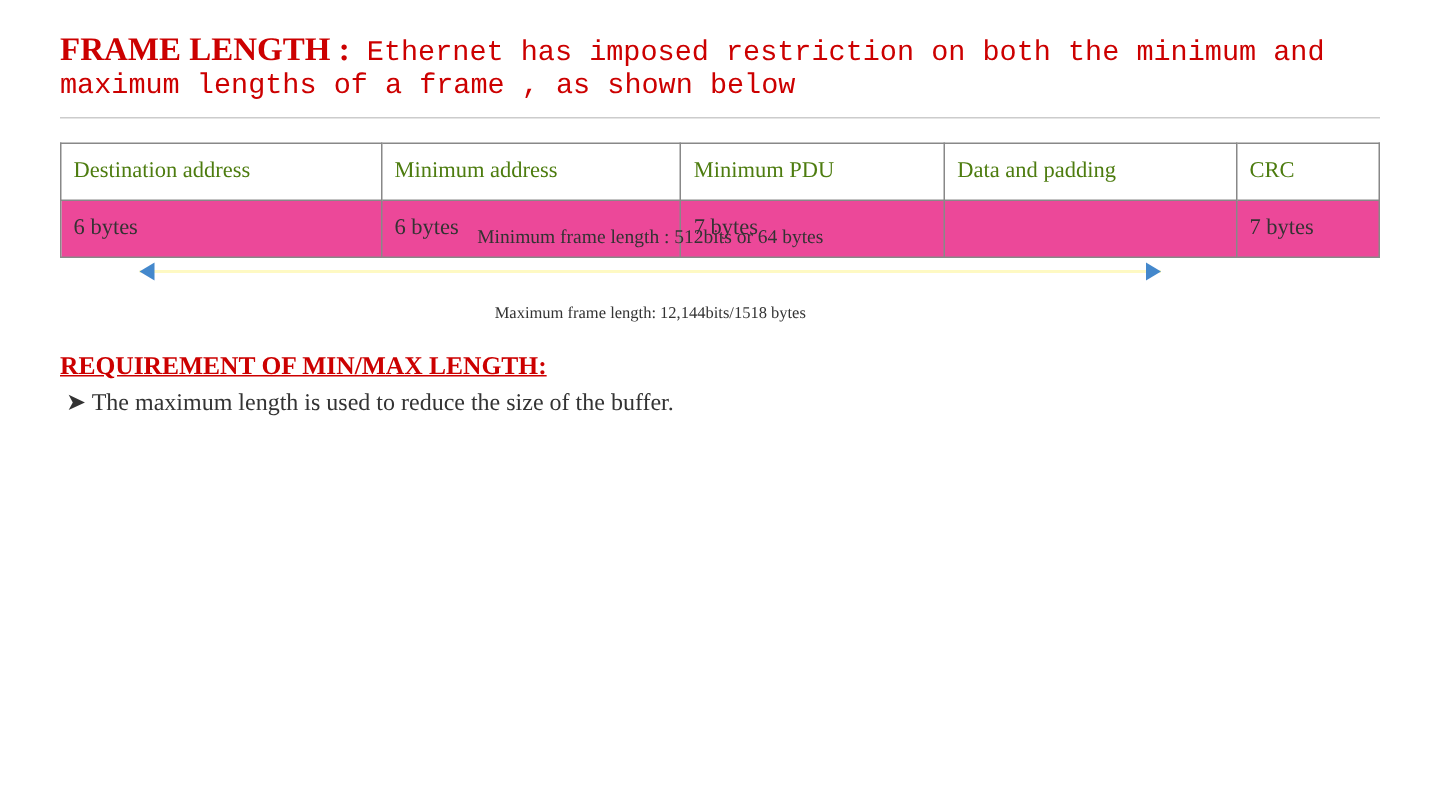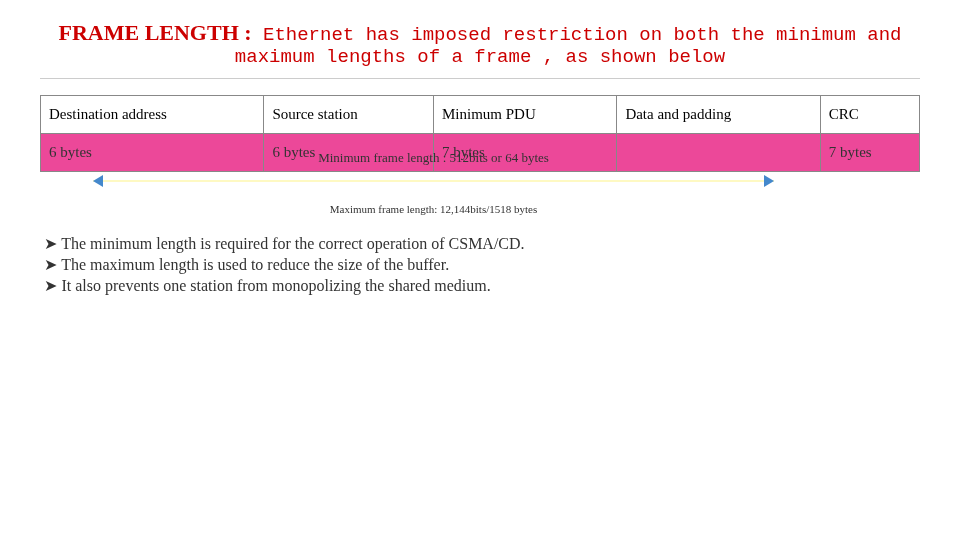--- a/index.html
+++ b/index.html
@@ -22,21 +22,20 @@
 
     .title-mono {
       font-family: 'Courier New', Courier, monospace;
       font-size: 19px;
       font-weight: normal;
       color: #cc0000;
     }
 
     .intro-block {
       margin-bottom: 10px;
-      text-align: center;
     }
 
     hr.divider {
       border: none;
       border-top: 1.5px solid #cccccc;
       margin: 10px 0 16px 0;
     }
 
     .frame-table-wrapper {
       position: relative;
@@ -48,21 +47,21 @@
       border-collapse: collapse;
       margin-bottom: 2px;
     }
 
     .frame-table th {
       border: 1.5px solid #888;
       padding: 10px 8px;
       text-align: left;
       font-size: 15px;
       font-weight: normal;
-      color: #000000;
+      color: #4d7c0f;
       background: #fff;
     }
 
     .frame-table td {
       border: 1.5px solid #888;
       padding: 10px 8px;
       font-size: 15px;
       color: #333;
       background: #ec4899;
     }
@@ -147,21 +146,21 @@
   <span class="title-line">FRAME LENGTH :</span><span class="title-mono"> Ethernet has imposed restriction on both the minimum and maximum lengths of a frame , as shown below</span>
 </div>
 
 <hr class="divider">
 
 <div class="frame-table-wrapper">
   <table class="frame-table">
     <thead>
       <tr>
         <th>Destination address</th>
-        <th>Source station</th>
+        <th>Minimum address</th>
         <th>Minimum PDU</th>
         <th>Data and padding</th>
         <th>CRC</th>
       </tr>
     </thead>
     <tbody>
       <tr>
         <td>6 bytes</td>
         <td>6 bytes</td>
         <td>7 bytes</td>
@@ -173,16 +172,15 @@
 </div>
 
 <div class="arrow-container">
   <div class="arrow-line">
     <div class="arrow-text">Minimum frame length : 512bits or 64 bytes</div>
     <div class="arrow-text-bottom">Maximum frame length: 12,144bits/1518 bytes</div>
   </div>
 </div>
 
 <div class="req-section">
-  <div class="req-item">➤ <span>The minimum length is required for the correct operation of CSMA/CD.</span></div>
+  <div class="req-title">REQUIREMENT OF MIN/MAX LENGTH:</div>
   <div class="req-item">➤ <span>The maximum length is used to reduce the size of the buffer.</span></div>
-  <div class="req-item">➤ <span>It also prevents one station from monopolizing the shared medium.</span></div>
 </div>
 
 </body></html>

